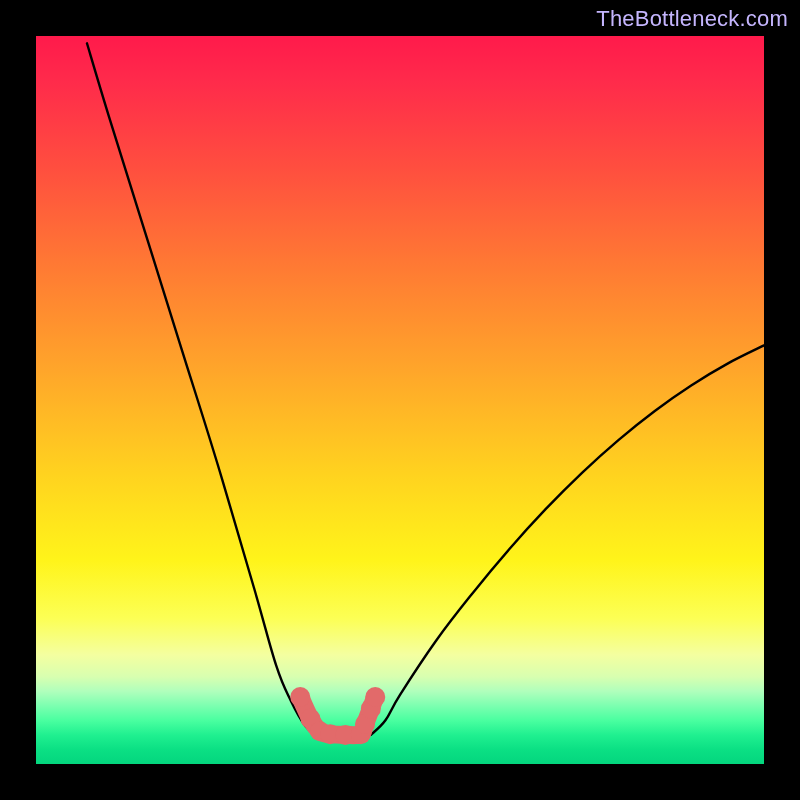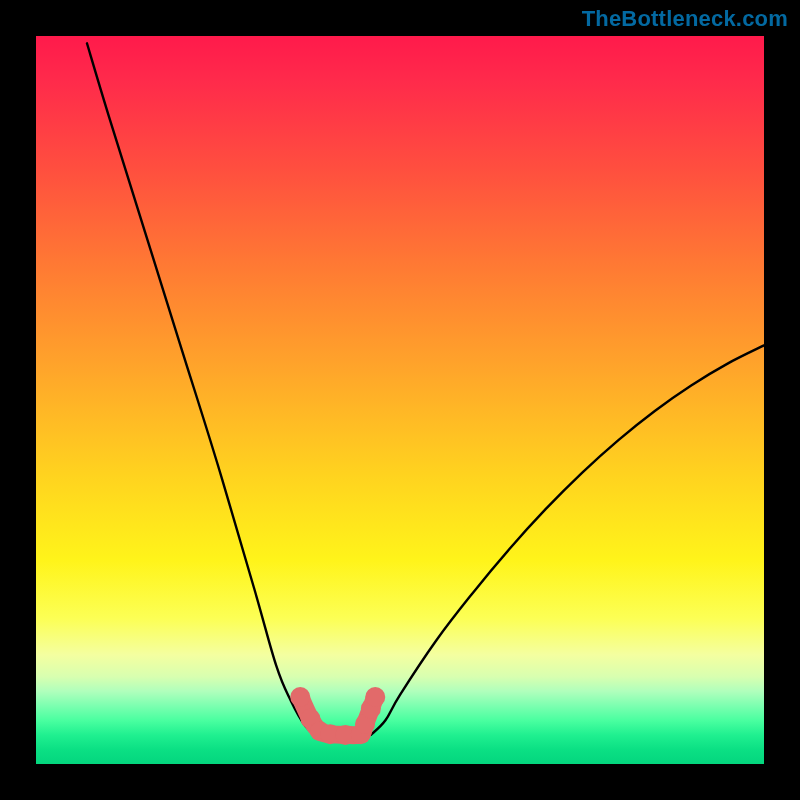--- a/index.html
+++ b/index.html
@@ -41,24 +41,24 @@
       #4affa0 94%,
       #20f090 96%,
       #0be084 98%,
       #04d67e 100%
     );
   }
   .watermark {
     position: absolute;
     top: 6px;
     right: 12px;
-    color: #0369a1;
+    color: #c4b5fd;
     font-size: 22px;
     letter-spacing: 0.2px;
-    font-weight: 700;
+    font-weight: 400;
     user-select: none;
   }
   svg.curves {
     position: absolute;
     left: 0;
     top: 0;
   }
 </style>
 </head>
 <body>

